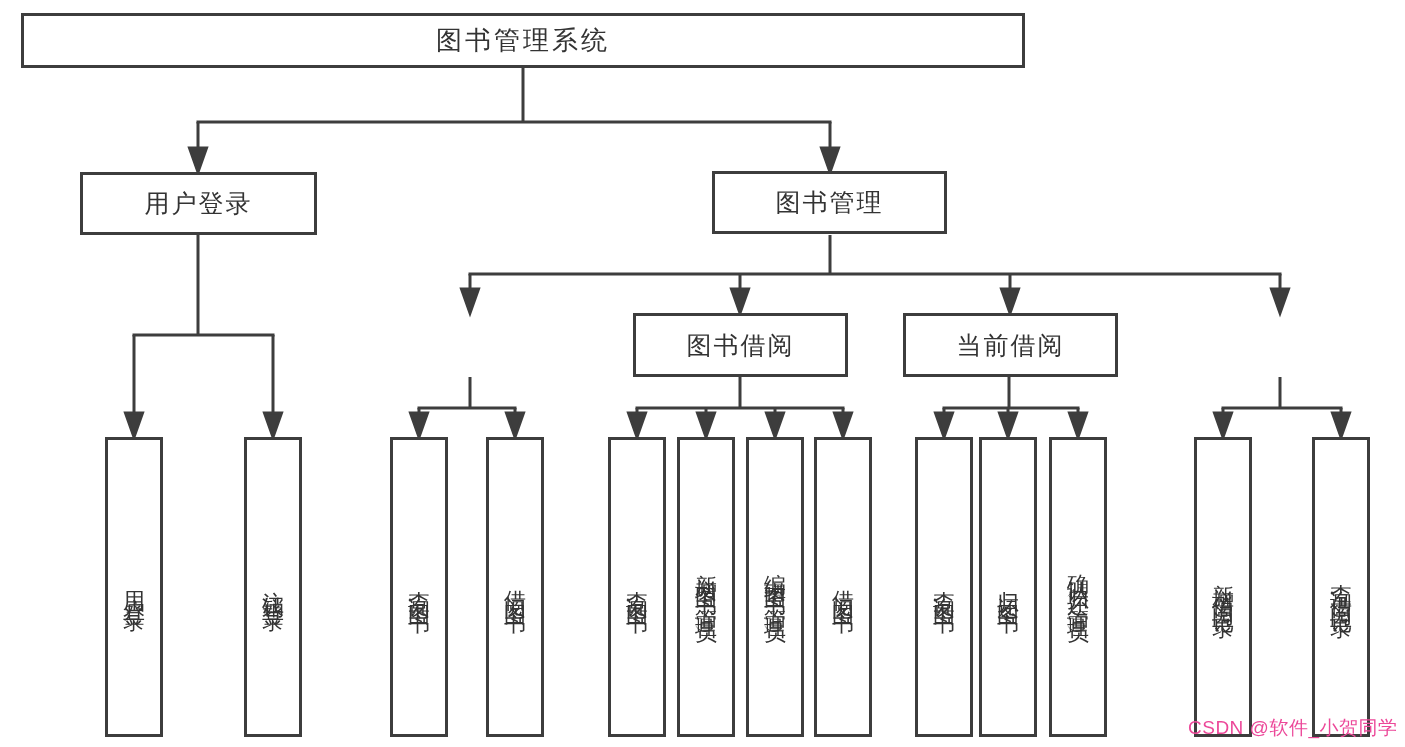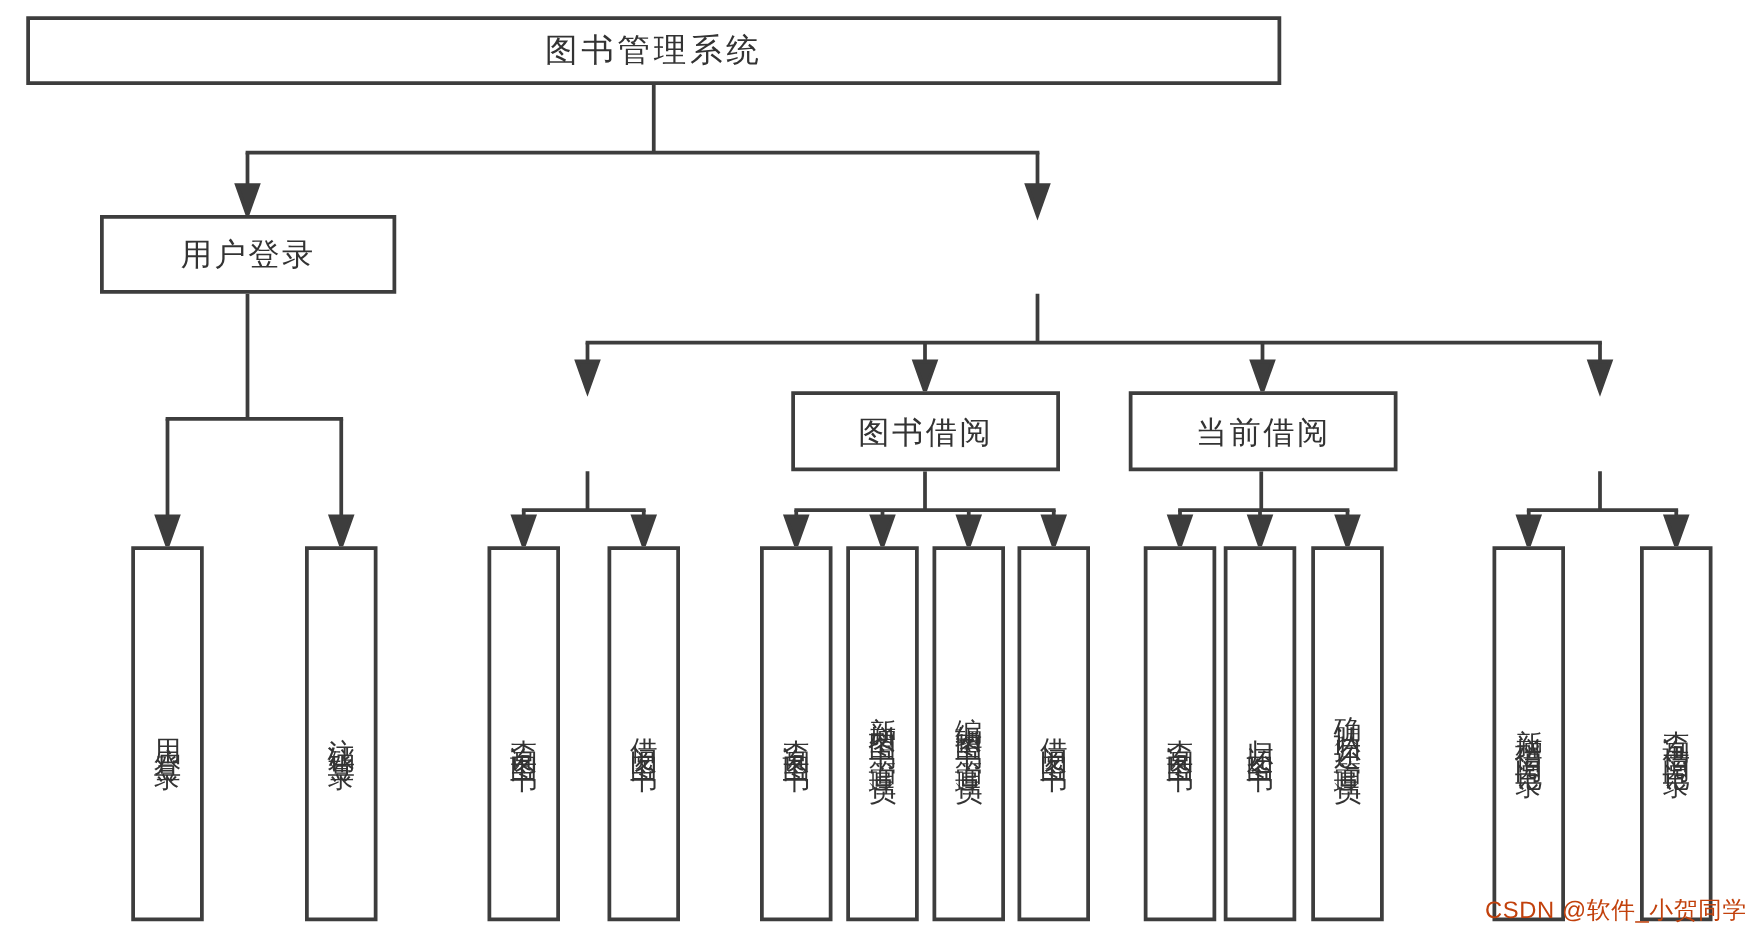--- a/index.html
+++ b/index.html
@@ -42,21 +42,21 @@
     text-orientation: mixed;
     font-size: 22px;
     letter-spacing: 7px;
     line-height: 1;
   }
   #watermark {
     position: absolute;
     left: 1188px;
     top: 715px;
     font-size: 19px;
-    color: #c2410c;
+    color: #ec4899;
     white-space: nowrap;
     z-index: 5;
     letter-spacing: 0.5px;
   }
 </style>
 </head>
 <body>
 
 <div id="canvas">
 
@@ -120,20 +120,21 @@
       <line x1="1223" y1="408" x2="1223" y2="417"></line>
       <polygon points="1223,437 1214.5,413 1231.5,413"></polygon>
       <line x1="1341" y1="408" x2="1341" y2="417"></line>
       <polygon points="1341,437 1332.5,413 1349.5,413"></polygon>
     </g>
   </svg>
 
   <div class="node hlabel root" style="left:21px; top:13px; width:1004px; height:55px;">图书管理系统</div>
 
   <div class="node hlabel" style="left:80px; top:172px; width:237px; height:63px;">用户登录</div>
+  <div class="node hlabel" style="left:712px; top:171px; width:235px; height:63px;">图书管理</div>
 
   <div class="node hlabel" style="left:633px; top:313px; width:215px; height:64px;text-align:right;">图书借阅</div>
   <div class="node hlabel" style="left:903px; top:313px; width:215px; height:64px;">当前借阅</div>
 
   <div class="node leaf" style="left:105px; top:437px; width:58px; height:300px;">用户登录</div>
   <div class="node leaf" style="left:244px; top:437px; width:58px; height:300px;">注销登录</div>
 
   <div class="node leaf" style="left:390px; top:437px; width:58px; height:300px;">查询图书</div>
   <div class="node leaf" style="left:486px; top:437px; width:58px; height:300px;">借阅图书</div>
 

